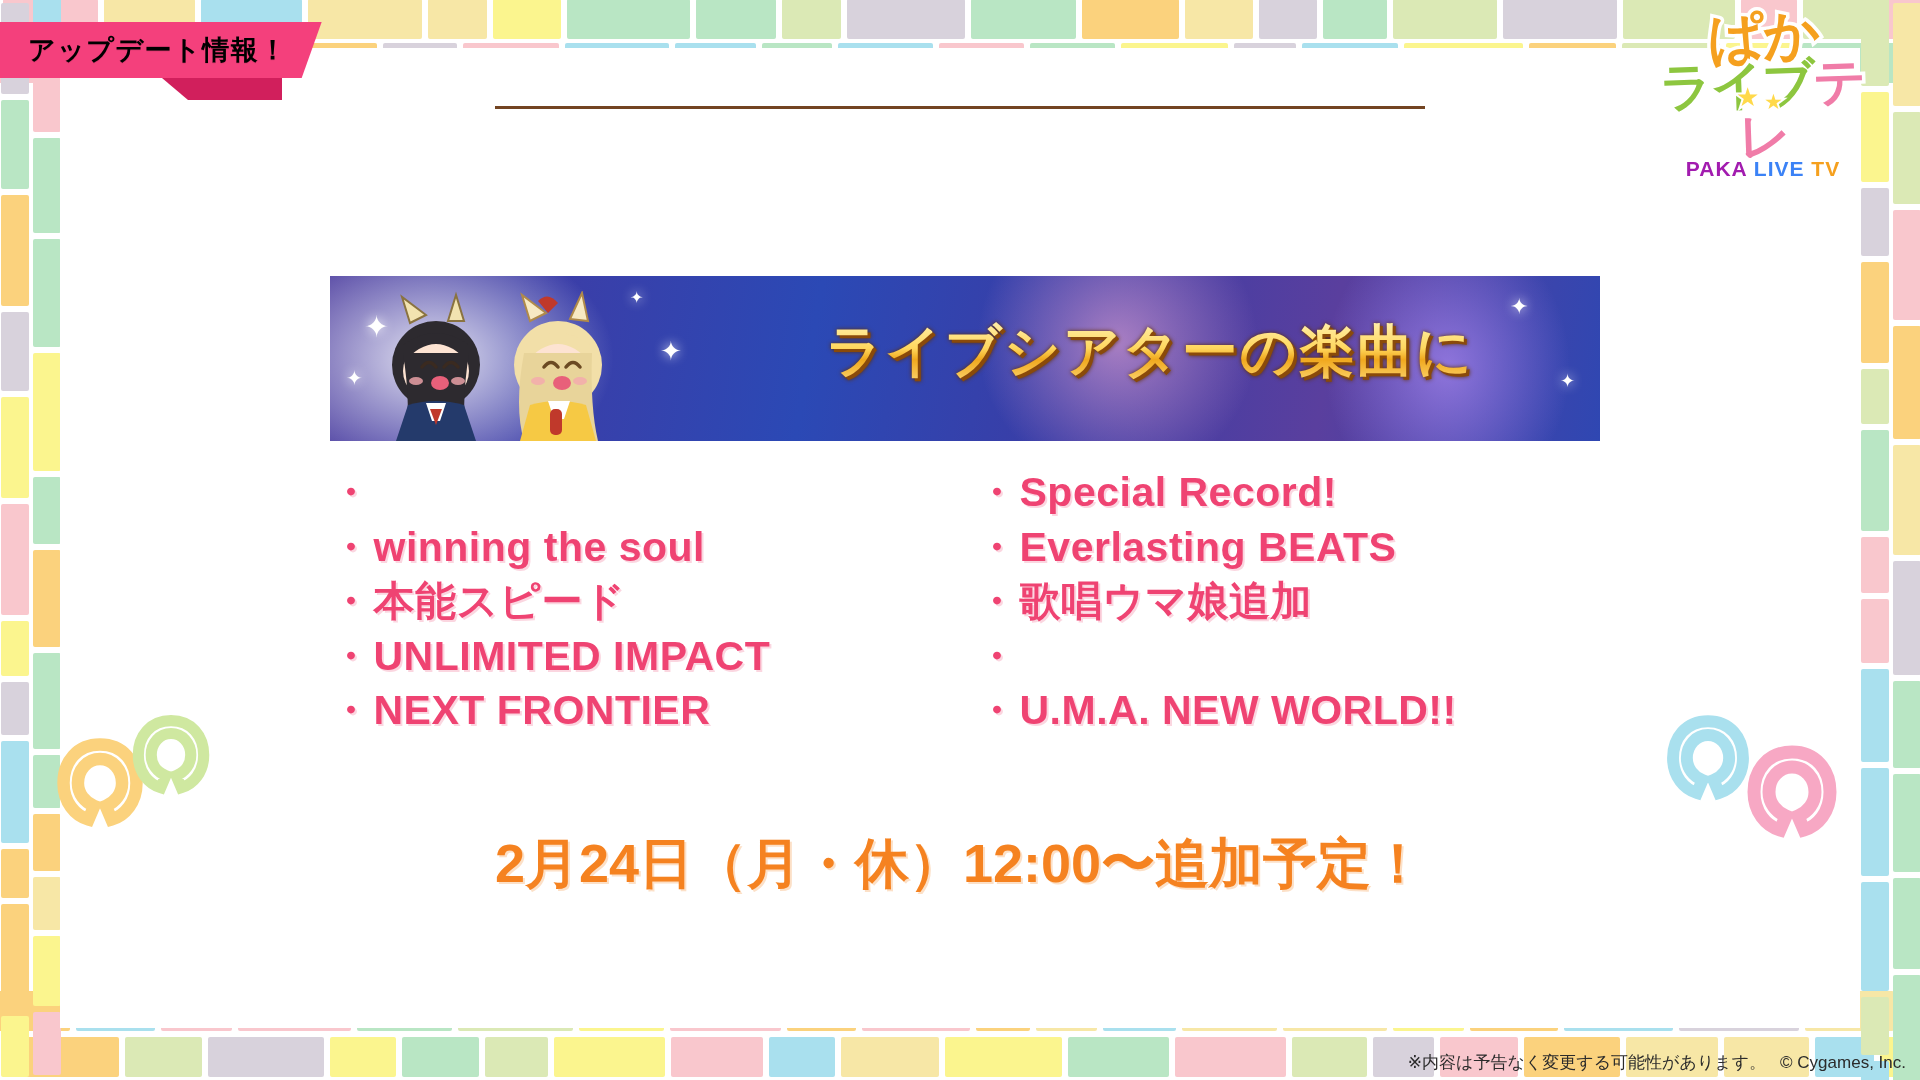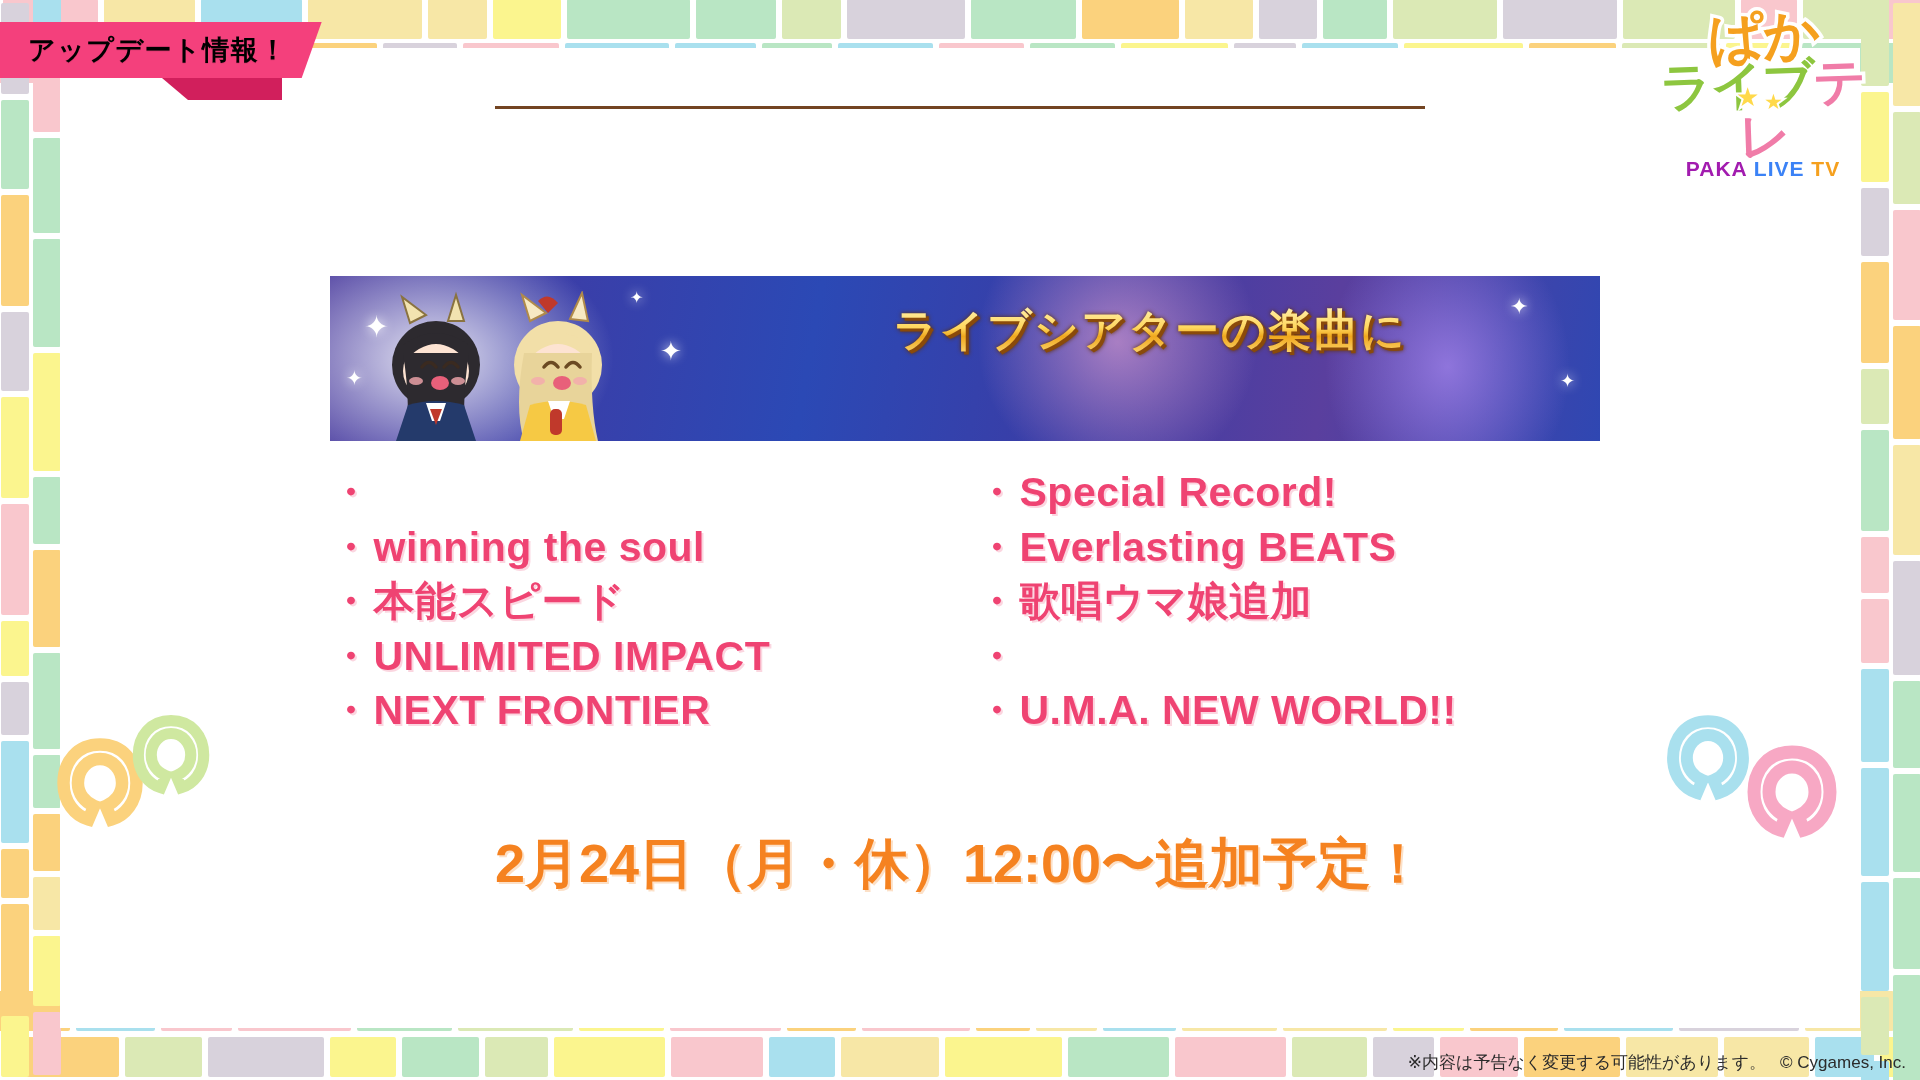--- a/index.html
+++ b/index.html
@@ -101,21 +101,21 @@
     text-shadow:0 0 12px rgba(255,255,255,.95); }
   #kv-chars { position:absolute; left:22px; bottom:0; width:330px; height:150px; }
   .kv-text { position:absolute; left:385px; width:870px; text-align:center;
     font-weight:bold; letter-spacing:2px; white-space:nowrap;
     color:#ffe27a;
     background:linear-gradient(180deg,#fff6c0 0%,#ffd75e 45%,#f0a81d 60%,#ffe389 100%);
     -webkit-background-clip:text; background-clip:text;
     -webkit-text-fill-color:transparent;
     filter:drop-shadow(3px 3px 0 #8a4a0a) drop-shadow(0 0 2px #5e2f05);
   }
-  #kv-line1 { top:25px; font-size:44px; }
+  #kv-line1 { top:38px; font-size:56px; }
   #kv-line2 { top:78px; font-size:46px; }
 
   
   #songs { position:absolute; left:330px; top:465px; width:1270px; z-index:5;
     display:flex; gap:22px; }
   .song-col { flex:1; }
   .song-item {
     display:flex; align-items:baseline;
     font-size:41px; font-weight:bold; color:#ef4372;
     letter-spacing:0.5px; line-height:1.33;

